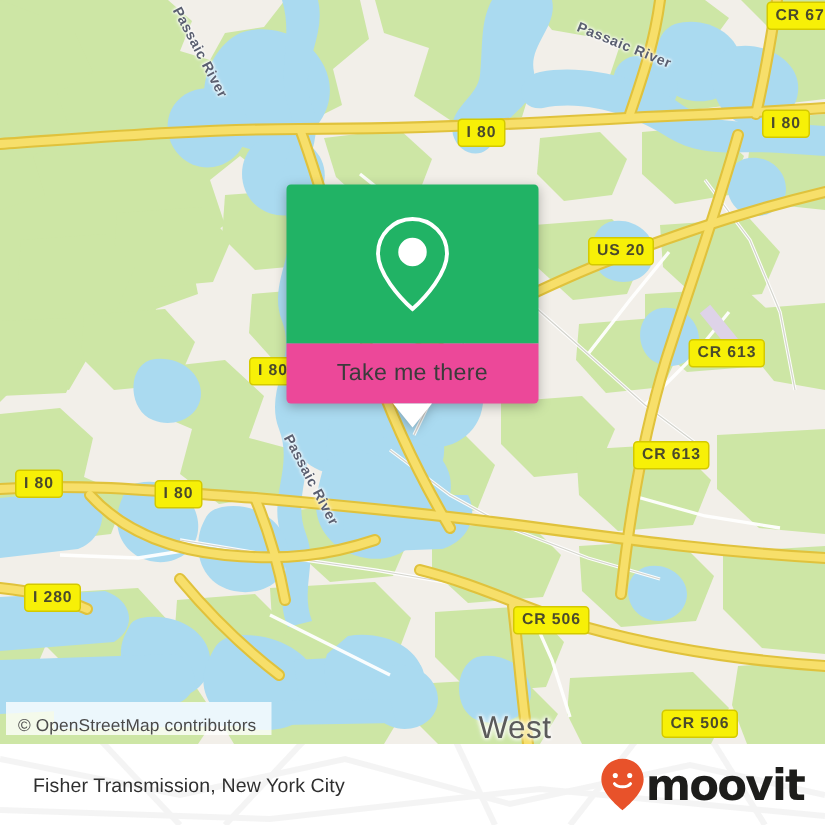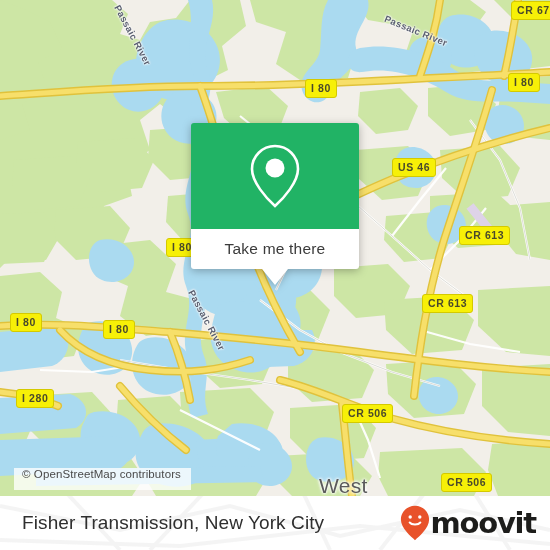--- a/index.html
+++ b/index.html
@@ -70,21 +70,21 @@
     filter: drop-shadow(0 2px 4px rgba(0,0,0,.28));
   }
   #callout-head {
     height: 106px;
     border-radius: 3px 3px 0 0;
     display: flex;
     align-items: center;
     justify-content: center;
   }
   #callout-foot {
-    background: #ffffff;
+    background: #ec4899;
     height: 40px;
     border-radius: 0 0 3px 3px;
     display: flex;
     align-items: center;
     justify-content: center;
   }
   #callout-label {
     color: #3b3b3b;
     font-size: 15.5px;
     letter-spacing: .2px;
@@ -97,25 +97,25 @@
     width: 0; height: 0;
     margin-left: -13px;
     border-left: 13px solid transparent;
     border-right: 13px solid transparent;
     border-top: 16px solid #ffffff;
   }
 
   
   #attribution {
     position: absolute;
-    left: 14px; top: 468px;
+    left: 4px; top: 468px;
     height: 22px;
     padding: 0 10px 0 8px;
     display: flex;
-    align-items: flex-start;
+    align-items: flex-end;
     background: rgba(255,255,255,.78);
     color: #4a4a4a;
     font-size: 11.5px;
     letter-spacing: .1px;
     font-family: "Liberation Sans", sans-serif;
   }
 
   
   #footer {
     position: absolute;
@@ -128,21 +128,21 @@
   }
   #footer-watermark {
     position: absolute;
     left: 0; top: 0; width: 550px; height: 54px;
     opacity: .30;
   }
   #footer-title {
     position: relative;
     margin-left: 22px;
     color: #2f2f2f;
-    font-size: 19px;
+    font-size: 13px;
     letter-spacing: .1px;
     white-space: nowrap;
     font-family: "Liberation Sans", sans-serif;
   }
   #brand {
     position: absolute;
     right: 14px; top: 50%;
     transform: translateY(-50%);
     display: flex;
     align-items: center;
@@ -360,21 +360,21 @@
         <path d="M120,386 C140,410 160,430 186,450"></path>
         <path d="M342,404 C346,440 348,466 352,496"></path>
         <path d="M170,332 C180,356 186,378 190,400"></path>
         <path d="M0,392 C20,394 40,398 58,406"></path>
       </g>
     </svg>
 
     <div class="shield" style="left:511px;top:1px">CR 679</div>
     <div class="shield" style="left:305px;top:79px">I 80</div>
     <div class="shield" style="left:508px;top:73px">I 80</div>
-    <div class="shield" style="left:392px;top:158px">US 46</div>
+    <div class="shield" style="left:392px;top:158px">US 20</div>
     <div class="shield" style="left:459px;top:226px">CR 613</div>
     <div class="shield" style="left:166px;top:238px">I 80</div>
     <div class="shield" style="left:422px;top:294px">CR 613</div>
     <div class="shield" style="left:10px;top:313px">I 80</div>
     <div class="shield" style="left:103px;top:320px">I 80</div>
     <div class="shield" style="left:16px;top:389px">I 280</div>
     <div class="shield" style="left:342px;top:404px">CR 506</div>
     <div class="shield" style="left:441px;top:473px">CR 506</div>
 
     <div class="river-label" style="left:122px;top:3px;transform:rotate(62deg);transform-origin:0 0">Passaic River</div>

